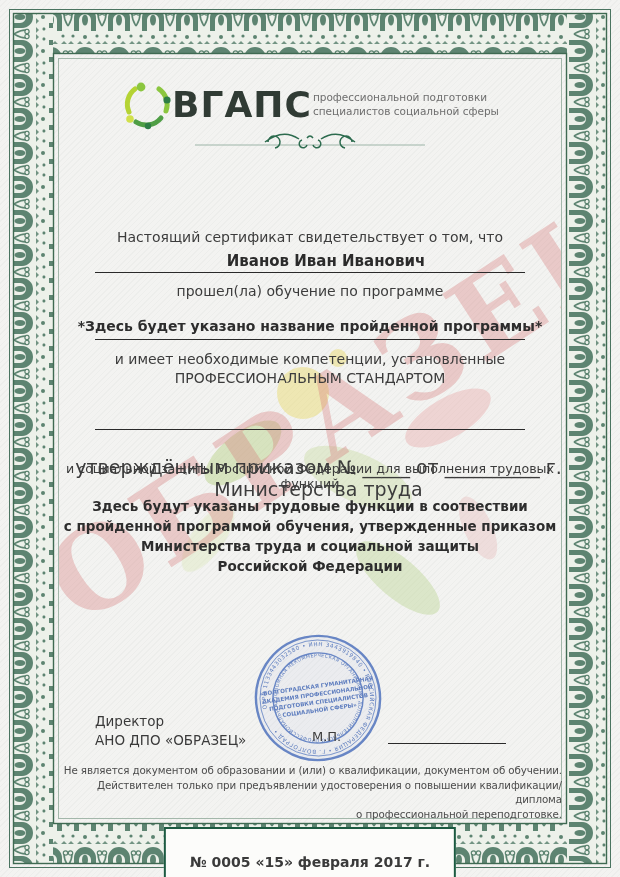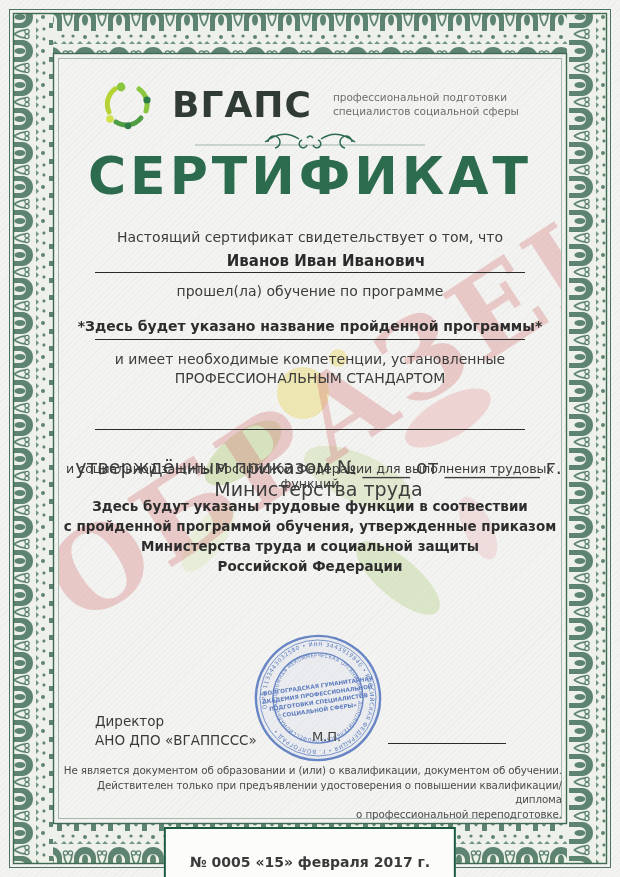--- a/index.html
+++ b/index.html
@@ -19,21 +19,21 @@
     position:absolute;left:-12px;top:438px;width:700px;
     font-family:"DejaVu Serif","Liberation Serif",serif;
     font-weight:bold;font-size:112px;letter-spacing:6px;
     color:rgba(214,120,120,0.34);
     transform:rotate(-33deg);transform-origin:60px 60px;
     white-space:nowrap;
   }
   .txt{position:absolute;left:58px;right:58px;text-align:center;color:#3c3c3c;z-index:3;}
   .rule{position:absolute;left:95px;right:95px;border-top:1.5px solid #2a2a2a;z-index:3;}
   .rule.thin{border-top-width:1px;}
-  .header-row{position:absolute;left:0;right:0;top:80px;display:flex;justify-content:center;align-items:center;gap:21px;z-index:3;}
+  .header-row{position:absolute;left:0;right:0;top:80px;display:flex;justify-content:center;align-items:center;gap:1px;z-index:3;}
   .brand{font-size:36px;font-weight:bold;color:#303b34;letter-spacing:1px;line-height:1;}
   .brand-sub{font-size:10.5px;color:#6e6e6e;text-align:left;line-height:1.3;}
   .title{
     position:absolute;left:0;right:0;top:146px;text-align:center;
     font-size:52px;font-weight:bold;color:#2c6b4e;letter-spacing:4px;z-index:3;
   }
   .flourish{position:absolute;left:0;right:0;top:126px;text-align:center;z-index:3;}
   .name{font-weight:bold;color:#2b2b2b;font-size:15px;}
   .bold-par{font-weight:bold;color:#2d2d2d;font-size:13.5px;line-height:20px;}
   .stamp-wrap{position:absolute;left:248px;top:628px;z-index:3;}
@@ -128,21 +128,20 @@
   </div>
 
   <div class="flourish">
     <svg width="240" height="24" viewBox="0 0 240 24">
       <path d="M5,19 H235" stroke="#9db5a8" stroke-width="1"></path>
       <path d="M78,16 a6,6 0 1 1 7,6 M75,16 q18,-14 34,-3" stroke="#2c6b4e" stroke-width="1.5" fill="none"></path>
       <path d="M162,16 a6,6 0 1 0 -7,6 M165,16 q-18,-14 -34,-3" stroke="#2c6b4e" stroke-width="1.5" fill="none"></path>
       <path d="M112,14 a4,4 0 1 0 5,5 M128,14 a4,4 0 1 1 -5,5 M117,12 q3,-4 6,0" stroke="#2c6b4e" stroke-width="1.5" fill="none"></path>
     </svg>
   </div>
-  <div class="title">СЕРТИФИКАТ</div>
 
   <div class="txt small14" style="top:229px;">Настоящий сертификат свидетельствует о том, что</div>
   <div class="txt name" style="top:252px;padding-left:32px;">Иванов Иван Иванович</div>
   <div class="rule" style="top:272px;"></div>
   <div class="txt small14" style="top:283px;">прошел(ла) обучение по программе</div>
 
   <div class="txt" style="top:318px;font-weight:bold;font-size:14px;color:#2d2d2d;">*Здесь будет указано название пройденной программы*</div>
   <div class="rule thin" style="top:339px;"></div>
   <div class="txt small14" style="top:351px;">и имеет необходимые компетенции, установленные</div>
   <div class="txt small14" style="top:370px;">ПРОФЕССИОНАЛЬНЫМ СТАНДАРТОМ</div>
@@ -179,21 +178,21 @@
           <text x="70" y="68">АКАДЕМИЯ ПРОФЕССИОНАЛЬНОЙ</text>
           <text x="70" y="76">ПОДГОТОВКИ СПЕЦИАЛИСТОВ</text>
           <text x="70" y="84">СОЦИАЛЬНОЙ СФЕРЫ»</text>
         </g>
       </g>
     </svg>
   </div>
 
   <div class="director">
     <div>Директор</div>
-    <div>АНО ДПО «ВГАППССС»</div>
+    <div>АНО ДПО «ОБРАЗЕЦ»</div>
   </div>
   <div class="mp">М.П.</div>
   <div class="sig-line"></div>
 
   <div class="disclaimer">
     <div>Не является документом об образовании и (или) о квалификации, документом об обучении.</div>
     <div>Действителен только при предъявлении удостоверения о повышении квалификации/диплома</div>
     <div>о профессиональной переподготовке.</div>
   </div>
 

